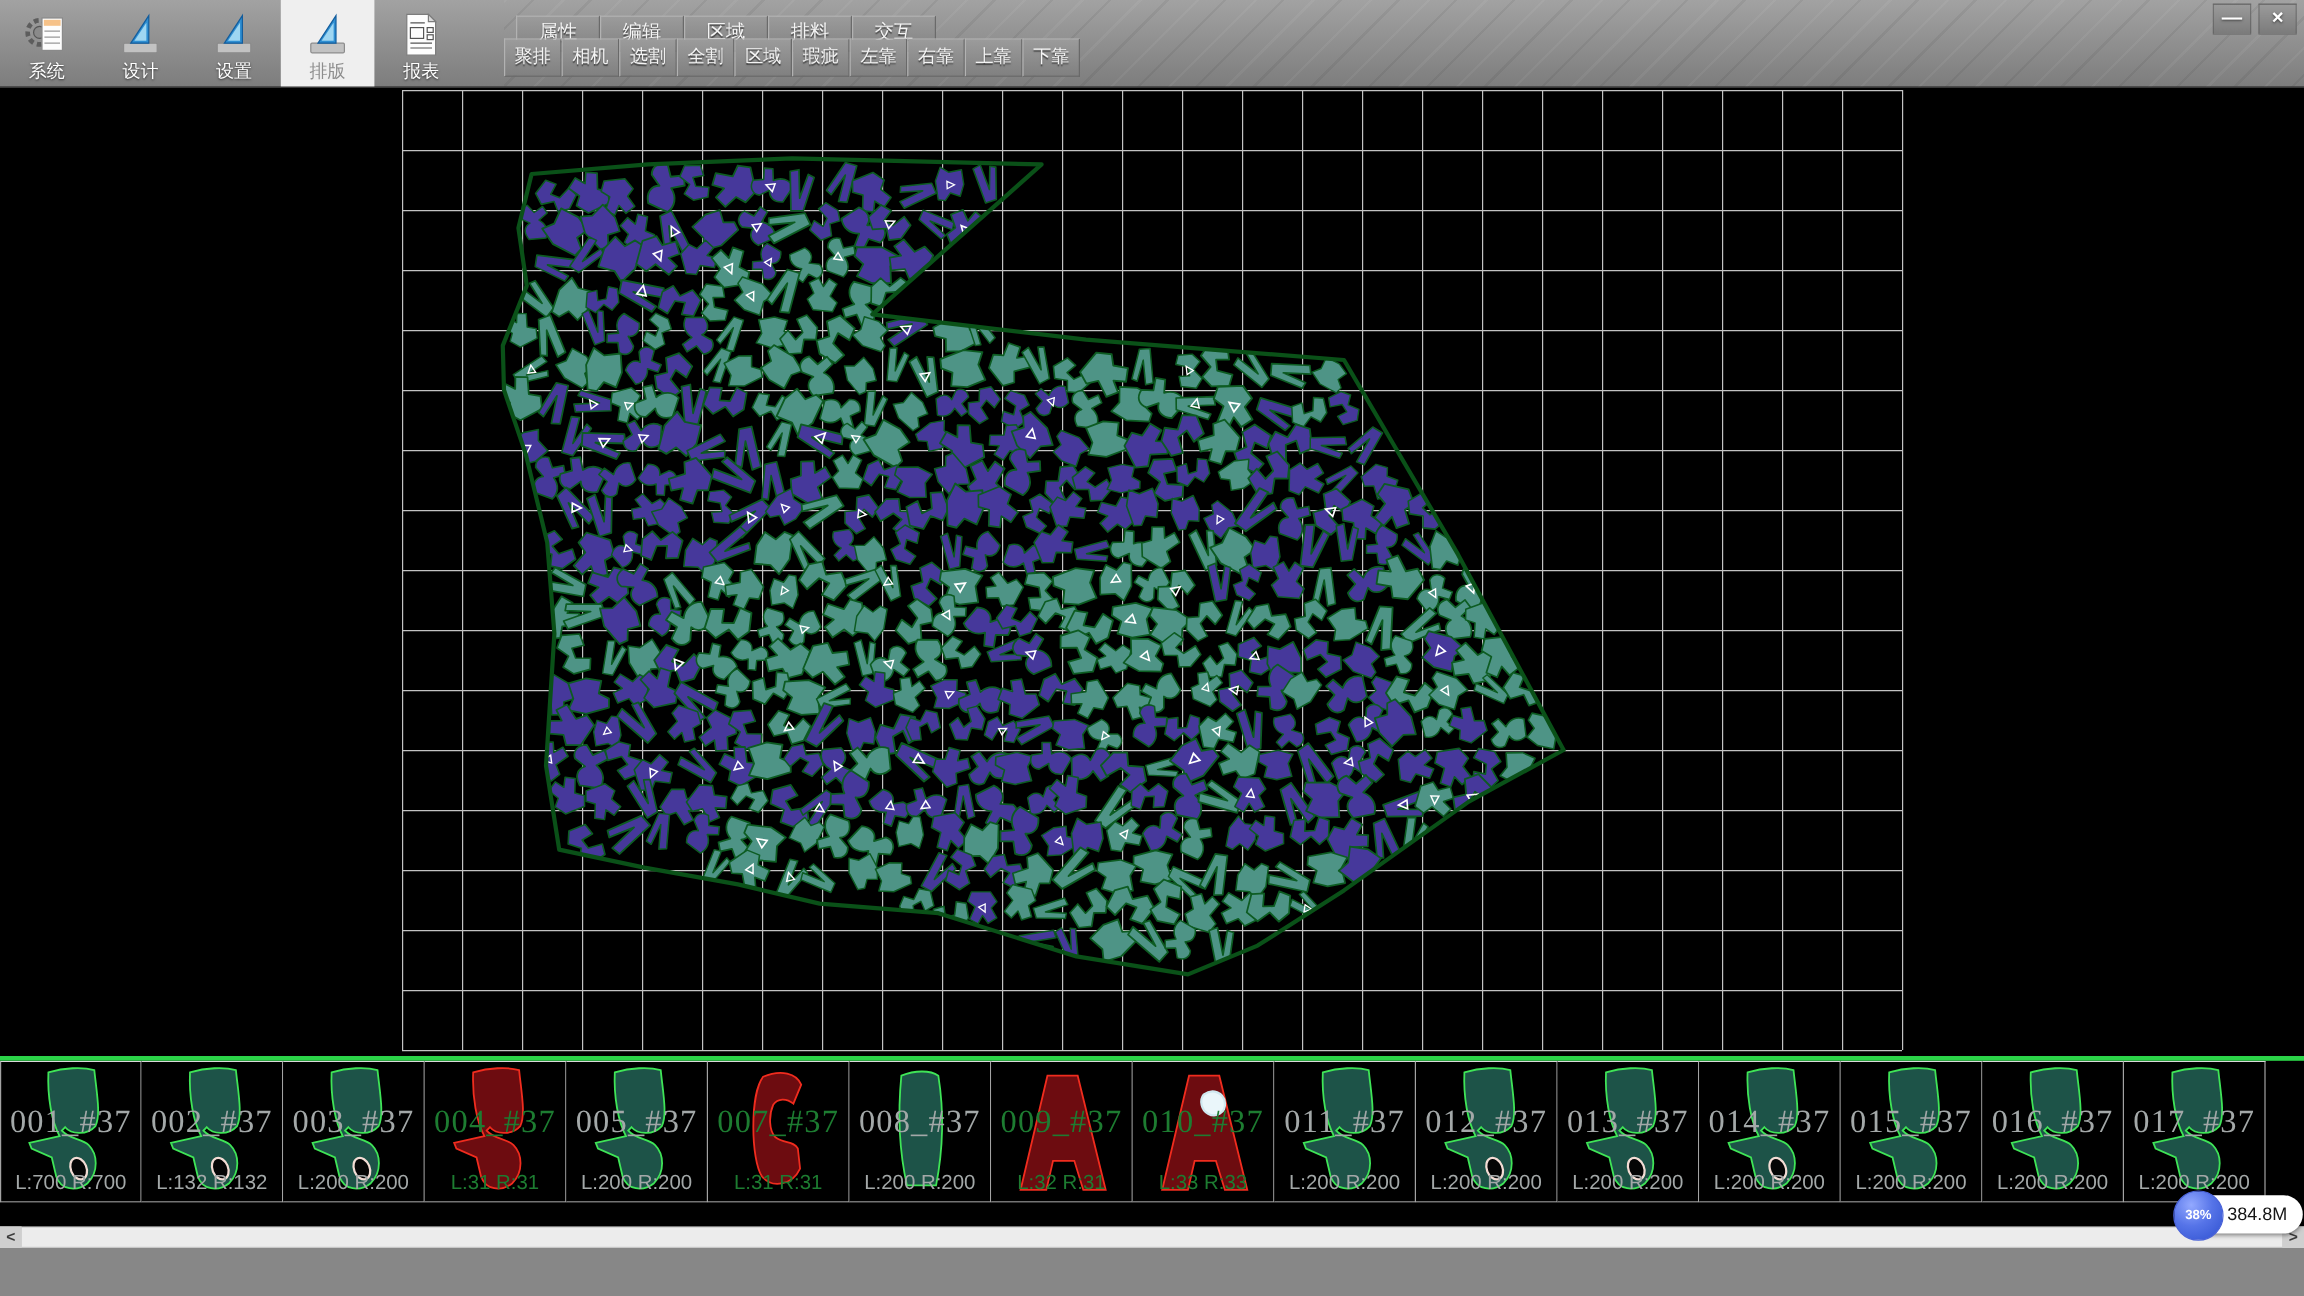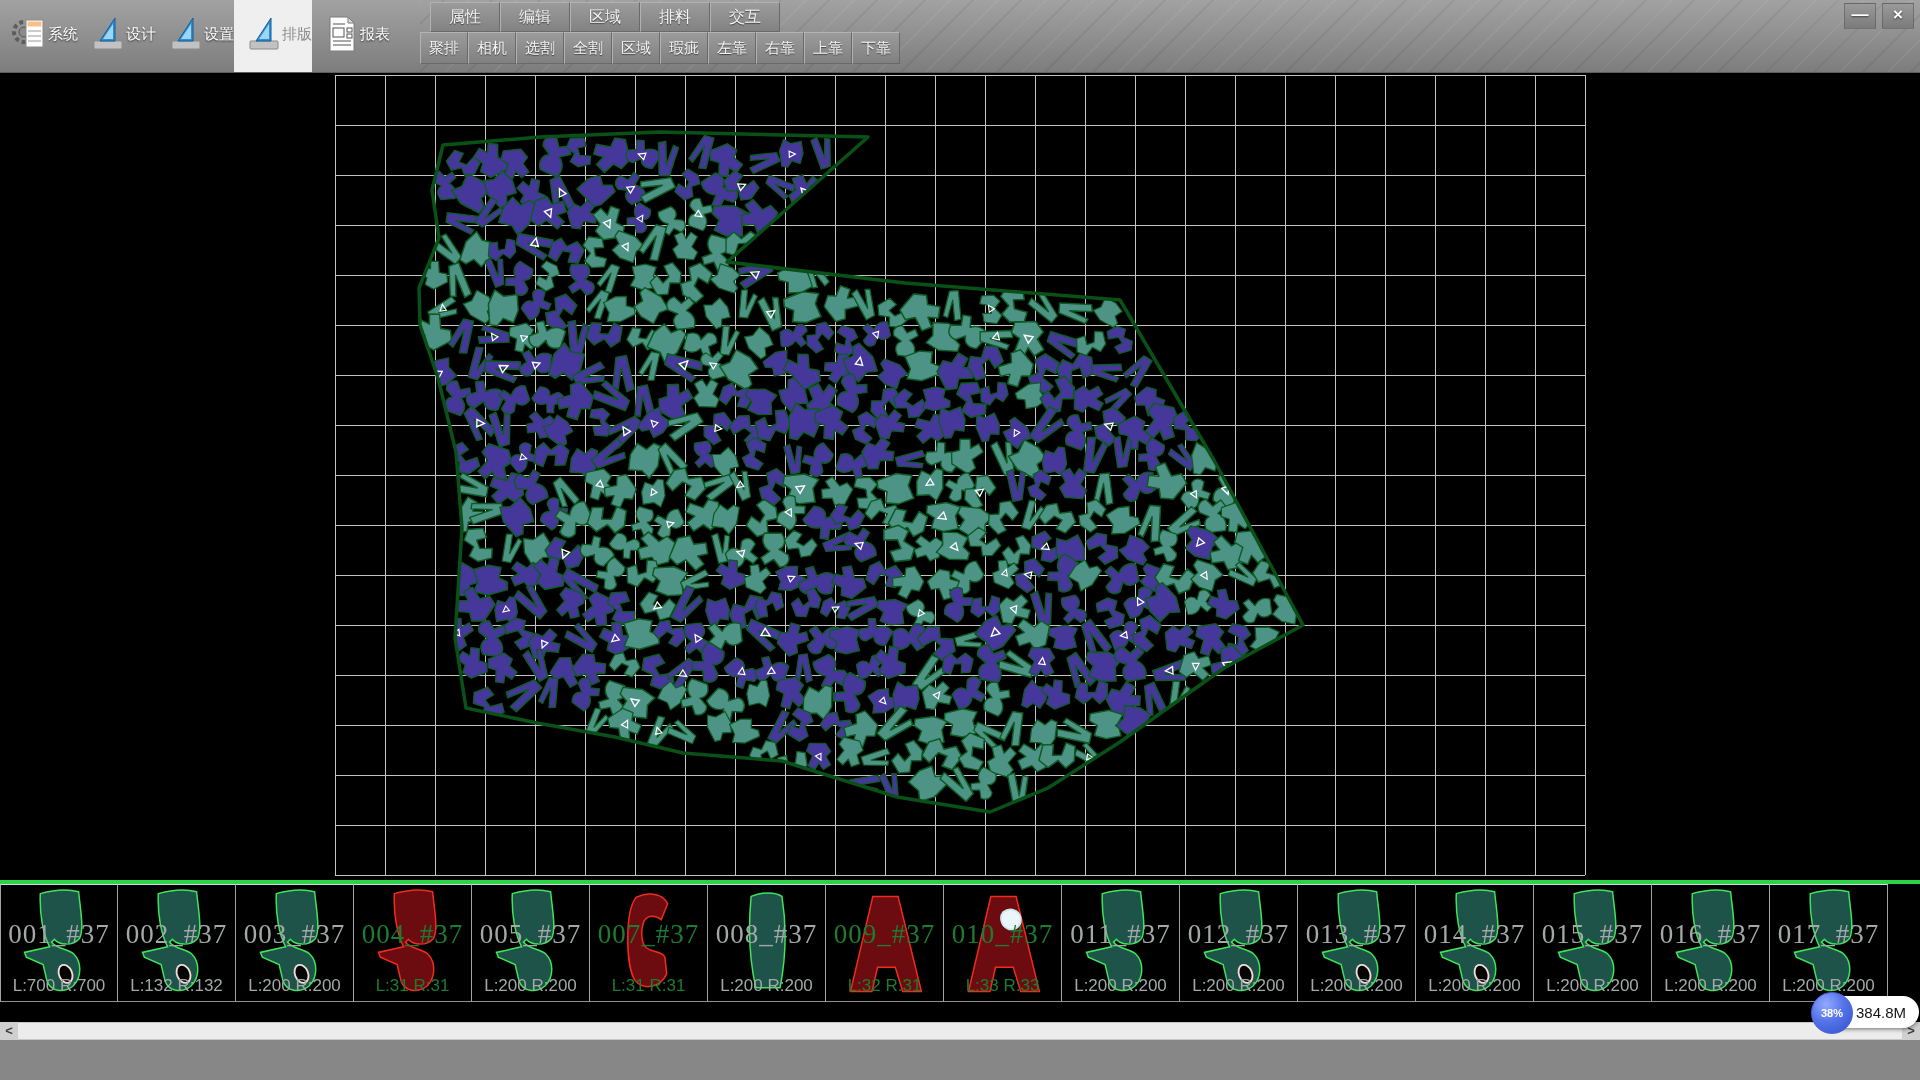--- a/index.html
+++ b/index.html
@@ -4,30 +4,30 @@
 <style>
   html,body{margin:0;padding:0;background:#000;}
   body{width:1920px;height:1080px;overflow:hidden;position:relative;
        font-family:"Liberation Sans",sans-serif;-webkit-font-smoothing:antialiased;}
 
   
   .topbar{position:absolute;left:0;top:0;width:1920px;height:72px;z-index:4;
           background:linear-gradient(#a2a2a2,#7d7d7d);border-bottom:1px solid #5e5e5e;
           display:flex;}
   .appbar{display:flex;height:72px;}
-  .app-btn{width:78px;height:72px;display:flex;flex-direction:row;align-items:center;
+  .app-btn{width:78px;height:72px;display:flex;flex-direction:column;align-items:center;
            justify-content:flex-end;box-sizing:border-box;padding-bottom:3px;cursor:pointer;
            color:#fff;font-size:15px;text-shadow:0 1px 2px rgba(0,0,0,.65);}
   .app-btn .ic{width:36px;height:40px;margin-bottom:1px;}
   .app-btn.active{background:#efefef;color:#8d8d8d;text-shadow:none;}
 
   .menubar{position:relative;flex:1;margin-left:30px;height:72px;
            background:repeating-linear-gradient(135deg,rgba(255,255,255,.05) 0 2px,
             rgba(0,0,0,0) 2px 16px,rgba(0,0,0,.06) 16px 18px,rgba(0,0,0,0) 18px 34px);}
-  .menurow1{position:absolute;left:10px;top:2px;display:flex;align-items:center;}
+  .menurow1{position:absolute;left:10px;top:13px;display:flex;align-items:center;}
   .menurow2{position:absolute;left:0;top:32px;display:flex;}
   .menu-btn{width:70px;height:30px;box-sizing:border-box;text-align:center;line-height:28px;
             font-size:16px;color:#f4f4f4;text-shadow:0 1px 1px rgba(0,0,0,.55);cursor:pointer;
             background:linear-gradient(#9b9b9b,#828282);
             border:1px solid;border-color:#b2b2b2 #6a6a6a #6a6a6a #b2b2b2;}
   .tool-btn{width:48px;height:32px;box-sizing:border-box;text-align:center;line-height:30px;
             font-size:15px;color:#f4f4f4;text-shadow:0 1px 1px rgba(0,0,0,.55);cursor:pointer;
             background:linear-gradient(#9b9b9b,#808080);
             border:1px solid;border-color:#b2b2b2 #696969 #696969 #b2b2b2;}
 

